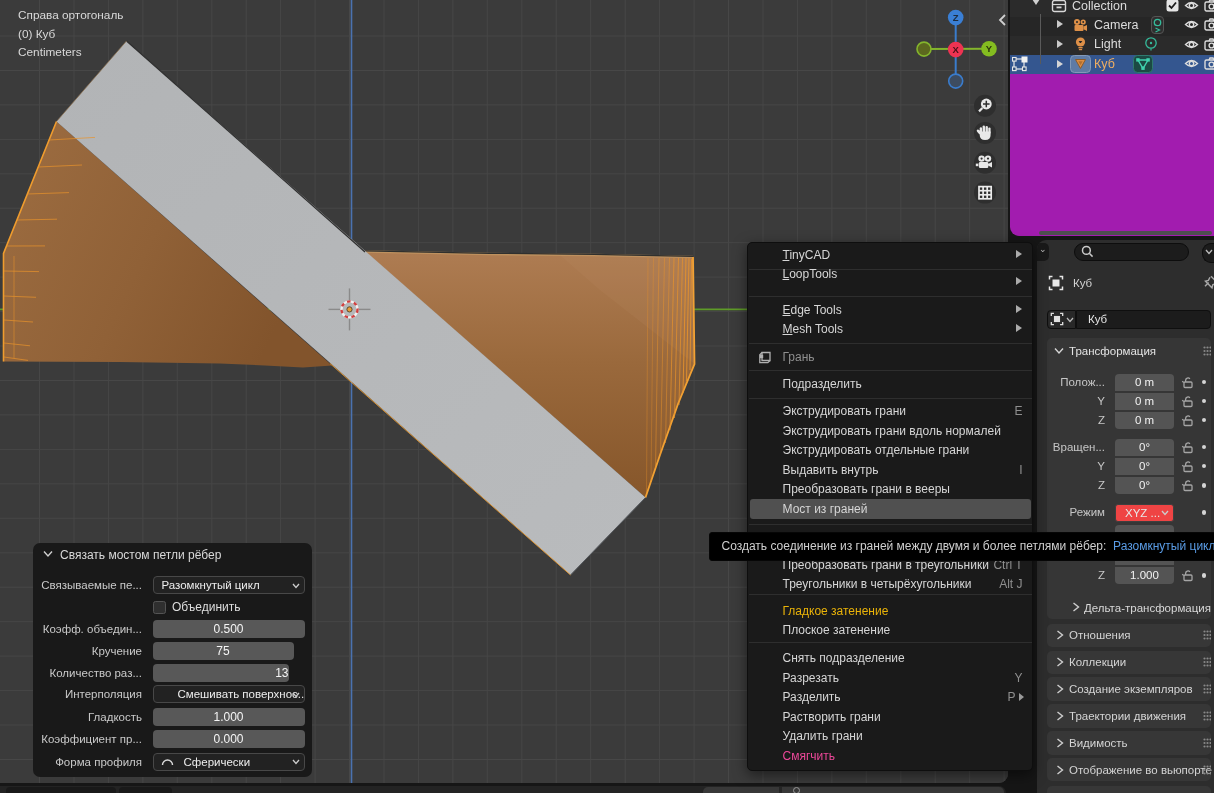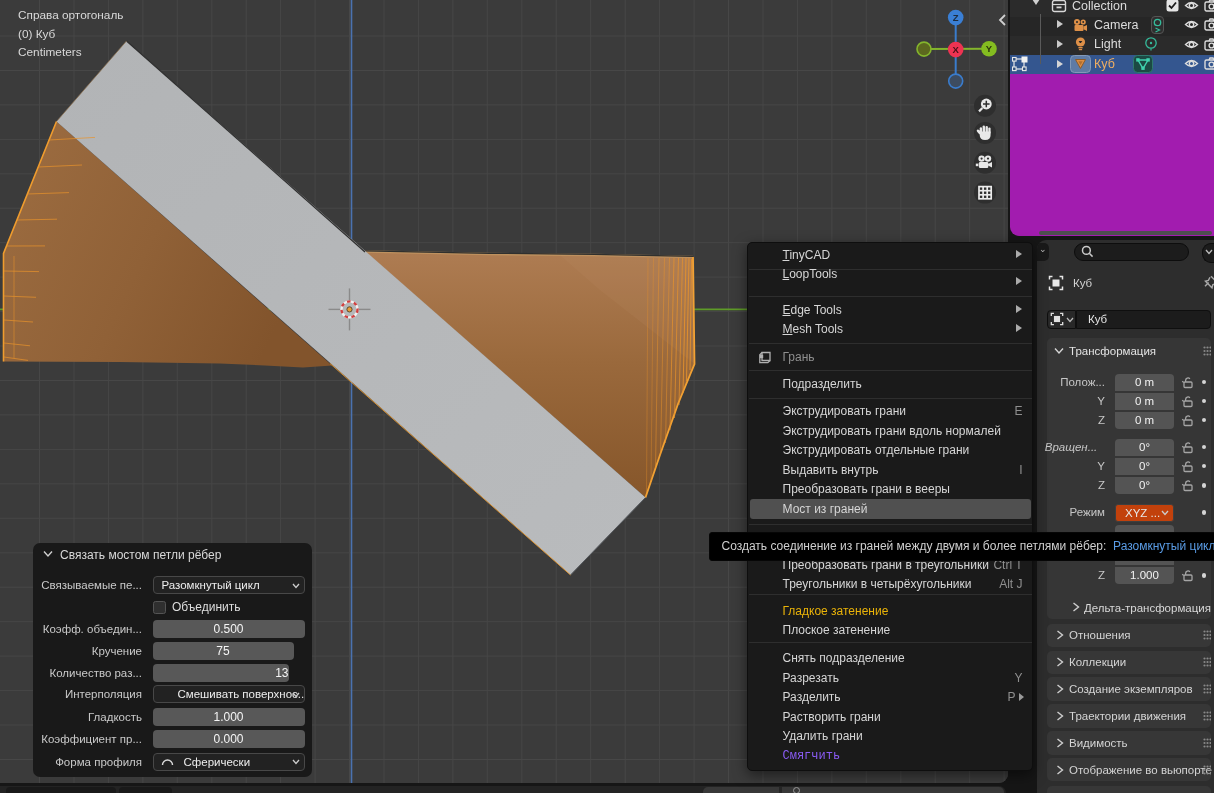--- a/index.html
+++ b/index.html
@@ -316,21 +316,21 @@
       <path d="M4.6 6 V4.4 a2.4 2.4 0 0 1 4.3 -1.5 M1.2 5.2 l1.6 1.2" fill="none" stroke="#a5a5a5" stroke-width="1.3"></path>
     </svg>
   <div class="abs" style="left:165.3px;top:158.9px;width:4.2px;height:4.2px;border-radius:50%;background:#d4d4d4;"></div>
   <div class="abs" style="left:0;top:172.5px;width:68px;height:16px;text-align:right;line-height:15px;color:#c6c6c6;">Z</div>
   <div class="abs" style="left:78px;top:171.5px;width:59px;height:17px;background:#545454;border-radius:0 0 4px 4px;color:#f2f2f2;text-align:center;line-height:17px;">0 m</div>
   <svg class="abs" style="left:144px;top:173.5px;" width="12" height="13" viewBox="0 0 12 13">
       <rect x="3" y="6" width="8" height="5.5" rx="1" fill="none" stroke="#a5a5a5" stroke-width="1.3"></rect>
       <path d="M4.6 6 V4.4 a2.4 2.4 0 0 1 4.3 -1.5 M1.2 5.2 l1.6 1.2" fill="none" stroke="#a5a5a5" stroke-width="1.3"></path>
     </svg>
   <div class="abs" style="left:165.3px;top:177.9px;width:4.2px;height:4.2px;border-radius:50%;background:#d4d4d4;"></div>
-  <div class="abs" style="left:0;top:199.5px;width:68px;height:16px;text-align:center;line-height:15px;color:#c6c6c6;font-style:italic;">Вращен...</div>
+  <div class="abs" style="left:0;top:199.5px;width:68px;height:16px;text-align:right;line-height:15px;color:#c6c6c6;">Вращен...</div>
   <div class="abs" style="left:78px;top:198.5px;width:59px;height:17px;background:#545454;border-radius:4px 4px 0 0;color:#f2f2f2;text-align:center;line-height:17px;">0°</div>
   <svg class="abs" style="left:144px;top:200.5px;" width="12" height="13" viewBox="0 0 12 13">
       <rect x="3" y="6" width="8" height="5.5" rx="1" fill="none" stroke="#a5a5a5" stroke-width="1.3"></rect>
       <path d="M4.6 6 V4.4 a2.4 2.4 0 0 1 4.3 -1.5 M1.2 5.2 l1.6 1.2" fill="none" stroke="#a5a5a5" stroke-width="1.3"></path>
     </svg>
   <div class="abs" style="left:165.3px;top:204.9px;width:4.2px;height:4.2px;border-radius:50%;background:#d4d4d4;"></div>
   <div class="abs" style="left:0;top:218.7px;width:68px;height:16px;text-align:right;line-height:15px;color:#c6c6c6;">Y</div>
   <div class="abs" style="left:78px;top:217.7px;width:59px;height:17px;background:#545454;border-radius:0;color:#f2f2f2;text-align:center;line-height:17px;">0°</div>
   <svg class="abs" style="left:144px;top:219.7px;" width="12" height="13" viewBox="0 0 12 13">
       <rect x="3" y="6" width="8" height="5.5" rx="1" fill="none" stroke="#a5a5a5" stroke-width="1.3"></rect>
@@ -338,21 +338,21 @@
     </svg>
   <div class="abs" style="left:165.3px;top:224.1px;width:4.2px;height:4.2px;border-radius:50%;background:#d4d4d4;"></div>
   <div class="abs" style="left:0;top:238.0px;width:68px;height:16px;text-align:right;line-height:15px;color:#c6c6c6;">Z</div>
   <div class="abs" style="left:78px;top:237.0px;width:59px;height:17px;background:#545454;border-radius:0 0 4px 4px;color:#f2f2f2;text-align:center;line-height:17px;">0°</div>
   <svg class="abs" style="left:144px;top:239.0px;" width="12" height="13" viewBox="0 0 12 13">
       <rect x="3" y="6" width="8" height="5.5" rx="1" fill="none" stroke="#a5a5a5" stroke-width="1.3"></rect>
       <path d="M4.6 6 V4.4 a2.4 2.4 0 0 1 4.3 -1.5 M1.2 5.2 l1.6 1.2" fill="none" stroke="#a5a5a5" stroke-width="1.3"></path>
     </svg>
   <div class="abs" style="left:165.3px;top:243.4px;width:4.2px;height:4.2px;border-radius:50%;background:#d4d4d4;"></div>
   <div class="abs" style="left:0;top:264.5px;width:68px;height:16px;text-align:right;line-height:15px;color:#c6c6c6;">Режим</div>
-  <div class="abs" style="left:78px;top:263.5px;width:59px;height:18px;background:#c2410c;border:1px solid #3f3f3f;box-sizing:border-box;border-radius:3px;color:#e8e8e8;line-height:16px;padding-left:9px;">XYZ ...</div>
+  <div class="abs" style="left:78px;top:263.5px;width:59px;height:18px;background:#ef4444;border:1px solid #3f3f3f;box-sizing:border-box;border-radius:3px;color:#e8e8e8;line-height:16px;padding-left:9px;">XYZ ...</div>
   <svg class="abs" style="left:124px;top:269.5px;" width="8" height="6" viewBox="0 0 8 6">
       <path d="M1 1 L4 4.5 L7 1" fill="none" stroke="#ccc" stroke-width="1.3"></path>
     </svg>
   <div class="abs" style="left:165.3px;top:270.4px;width:4.2px;height:4.2px;border-radius:50%;background:#d4d4d4;"></div>
   <div class="abs" style="left:78px;top:284.5px;width:59px;height:7.3px;background:#545454;border-radius:4px 4px 0 0;"></div>
   <div class="abs" style="left:78px;top:321.0px;width:59px;height:4px;background:#545454;border-radius:0;"></div>
   <div class="abs" style="left:0;top:328.0px;width:68px;height:16px;text-align:right;line-height:15px;color:#c6c6c6;">Z</div>
   <div class="abs" style="left:78px;top:327.0px;width:59px;height:17px;background:#545454;border-radius:0 0 4px 4px;color:#f2f2f2;text-align:center;line-height:17px;">1.000</div>
   <svg class="abs" style="left:144px;top:329.0px;" width="12" height="13" viewBox="0 0 12 13">
       <rect x="3" y="6" width="8" height="5.5" rx="1" fill="none" stroke="#a5a5a5" stroke-width="1.3"></rect>
@@ -548,18 +548,18 @@
   <div class="abs" style="left:35px;top:379.8px;color:#d6d6d6;line-height:16px;white-space:nowrap;">Плоское затенение</div>
   <div class="abs" style="left:1px;top:399.0px;width:283px;height:1px;background:#2e2e2e;"></div>
   <div class="abs" style="left:35px;top:407.5px;color:#d6d6d6;line-height:16px;white-space:nowrap;">Снять подразделение</div>
   <div class="abs" style="left:35px;top:427.1px;color:#d6d6d6;line-height:16px;white-space:nowrap;">Разрезать</div>
   <div class="abs" style="left:180px;top:427.1px;width:95px;text-align:right;color:#8f8f8f;line-height:16px;">Y</div>
   <div class="abs" style="left:35px;top:446.7px;color:#d6d6d6;line-height:16px;white-space:nowrap;">Разделить</div>
   <div class="abs" style="left:180px;top:446.7px;width:88px;text-align:right;color:#8f8f8f;line-height:16px;">P</div>
   <div class="abs" style="left:271px;top:450.2px;width:0;height:0;border-top:4px solid transparent;border-bottom:4px solid transparent;border-left:5.5px solid #9a9a9a;"></div>
   <div class="abs" style="left:35px;top:466.3px;color:#d6d6d6;line-height:16px;white-space:nowrap;">Растворить грани</div>
   <div class="abs" style="left:35px;top:485.9px;color:#d6d6d6;line-height:16px;white-space:nowrap;">Удалить грани</div>
-  <div class="abs" style="left:35px;top:505.5px;color:#8b5cf6;line-height:16px;white-space:nowrap;font-family:Liberation Mono, monospace;">Смягчить</div>
+  <div class="abs" style="left:35px;top:505.5px;color:#ec4899;line-height:16px;white-space:nowrap;">Смягчить</div>
 </div>
 
 <div class="abs" id="tooltip" style="left:708.5px;top:531.5px;width:506px;height:29px;background:#000000;border:1px solid #060606;box-sizing:border-box;border-radius:3px 0 0 3px;font-size:12px;color:#cfcfcf;line-height:27px;white-space:nowrap;overflow:hidden;padding-left:12px;">
 Создать соединение из граней между двумя и более петлями рёбер:&nbsp; <span style="color:#5a9ce6">Разомкнутый цикл</span>
 </div>
 
 </body></html>

